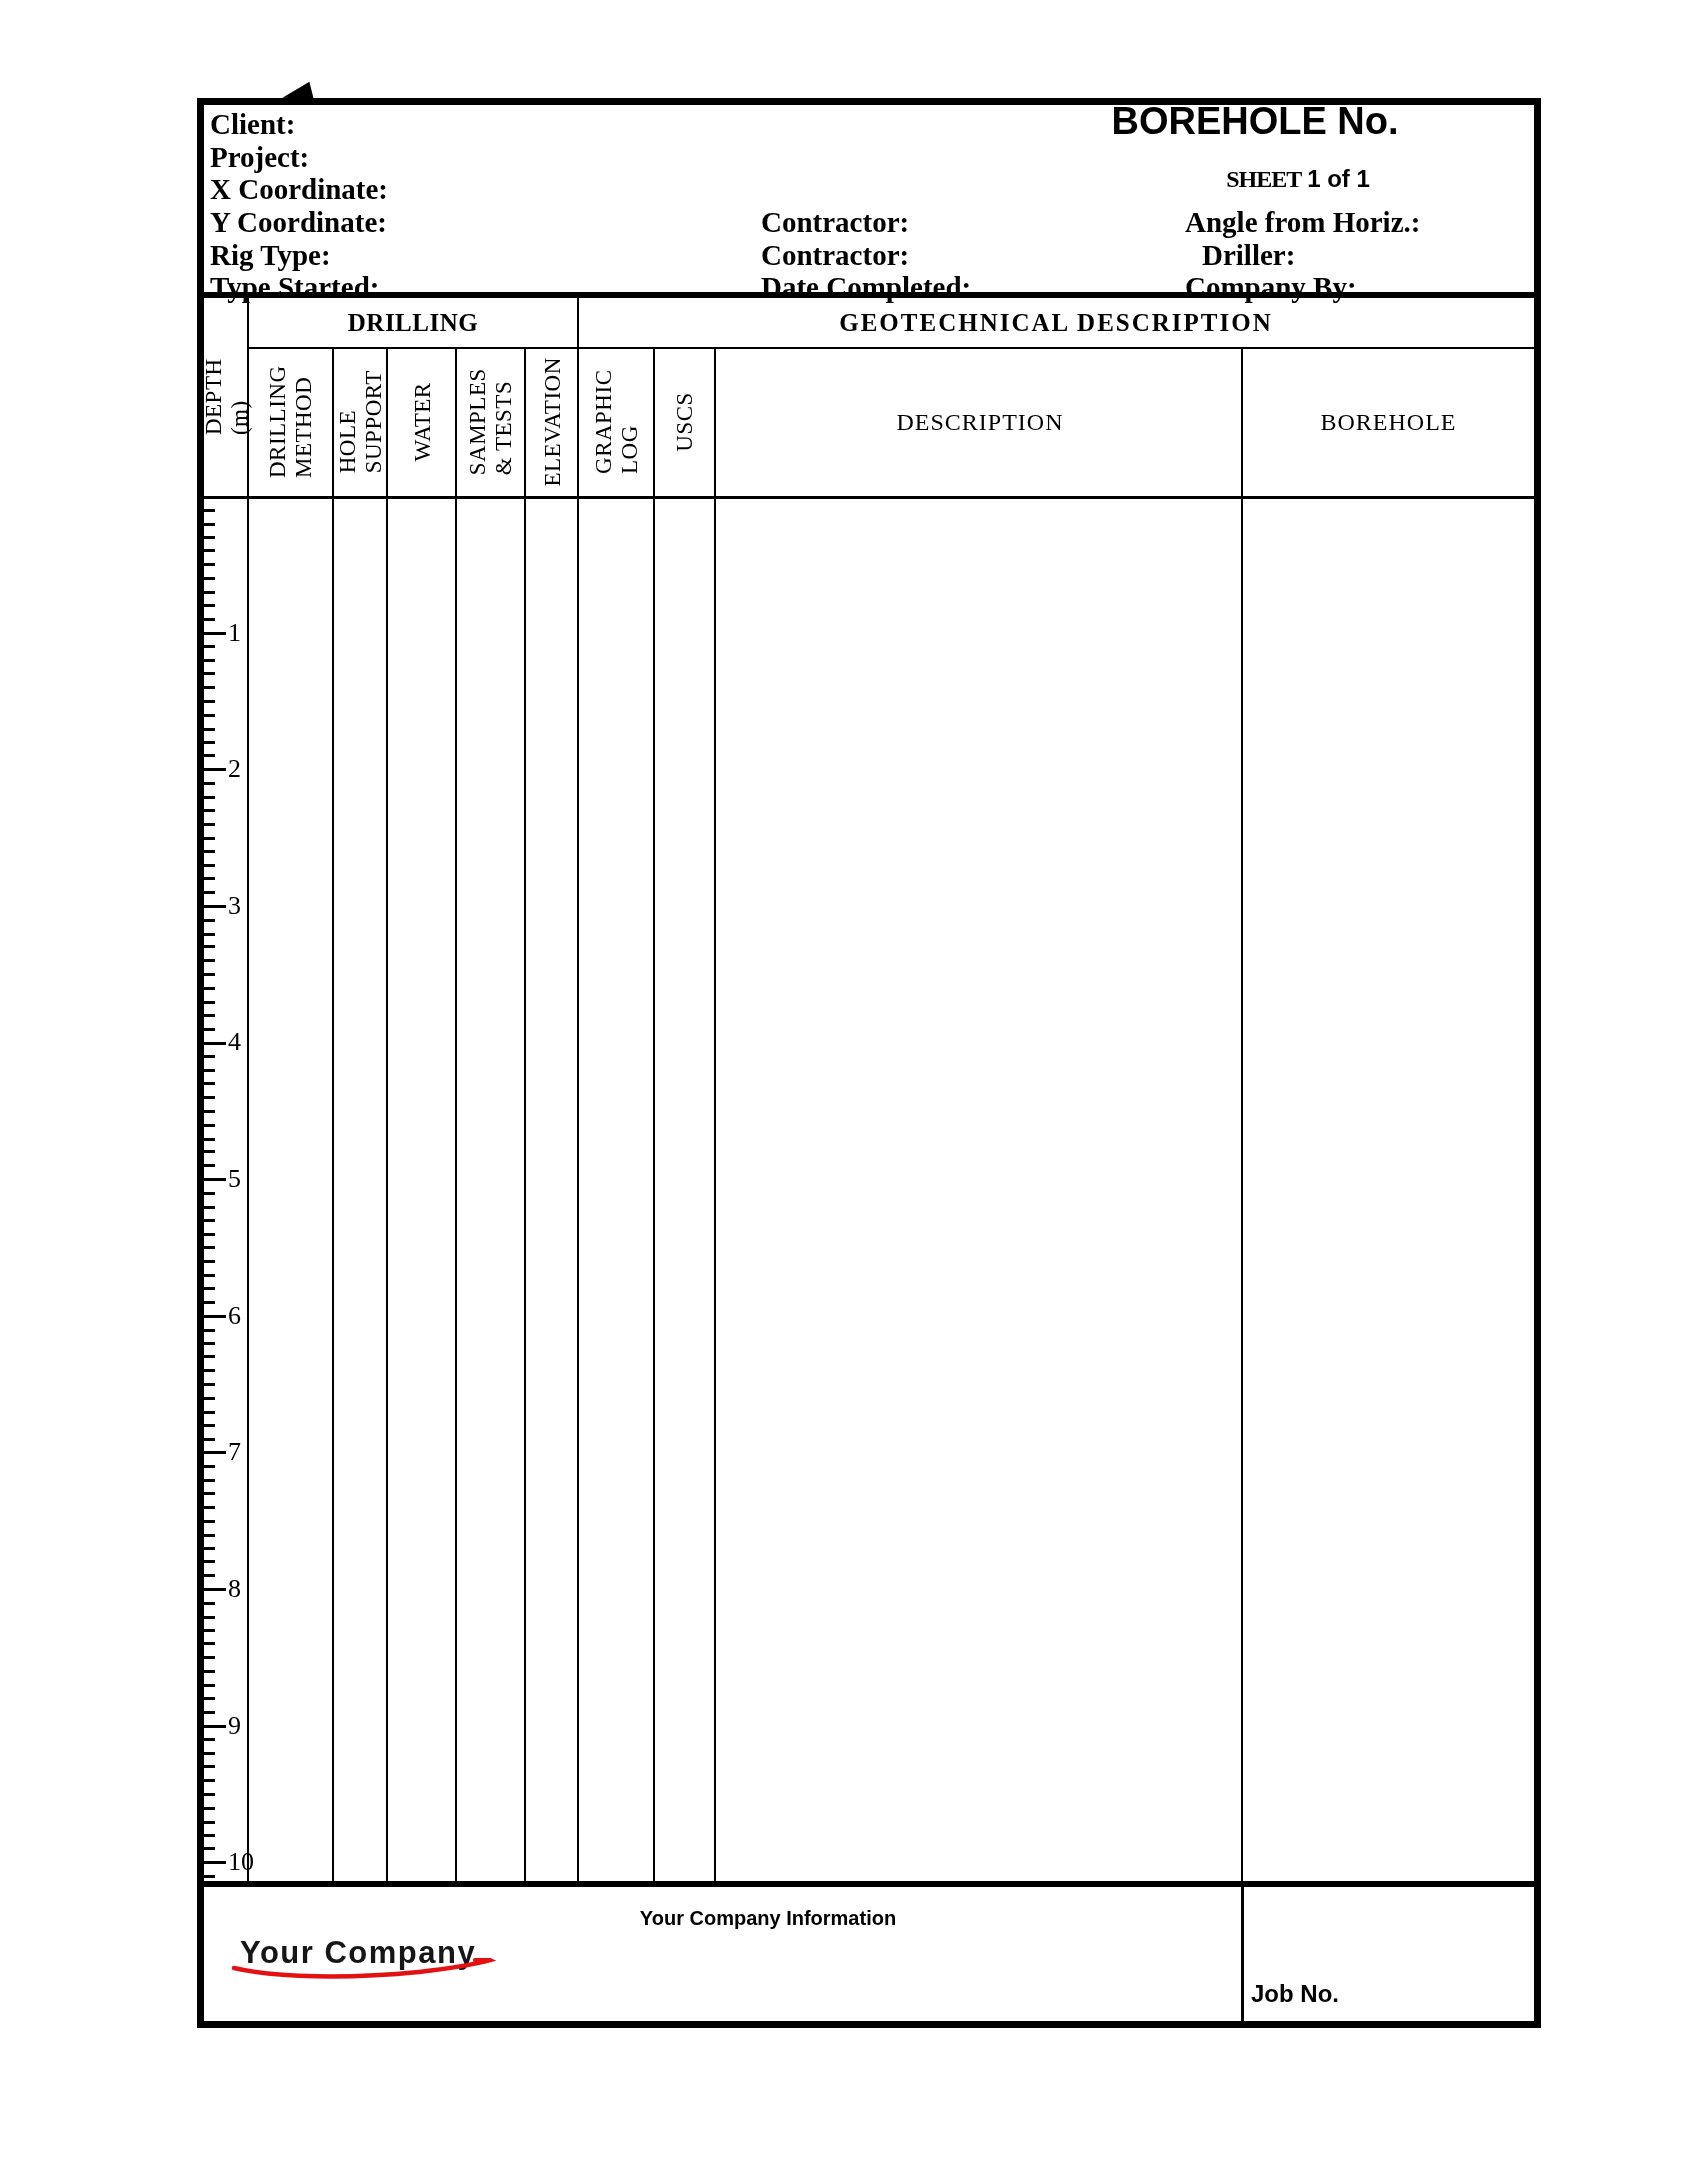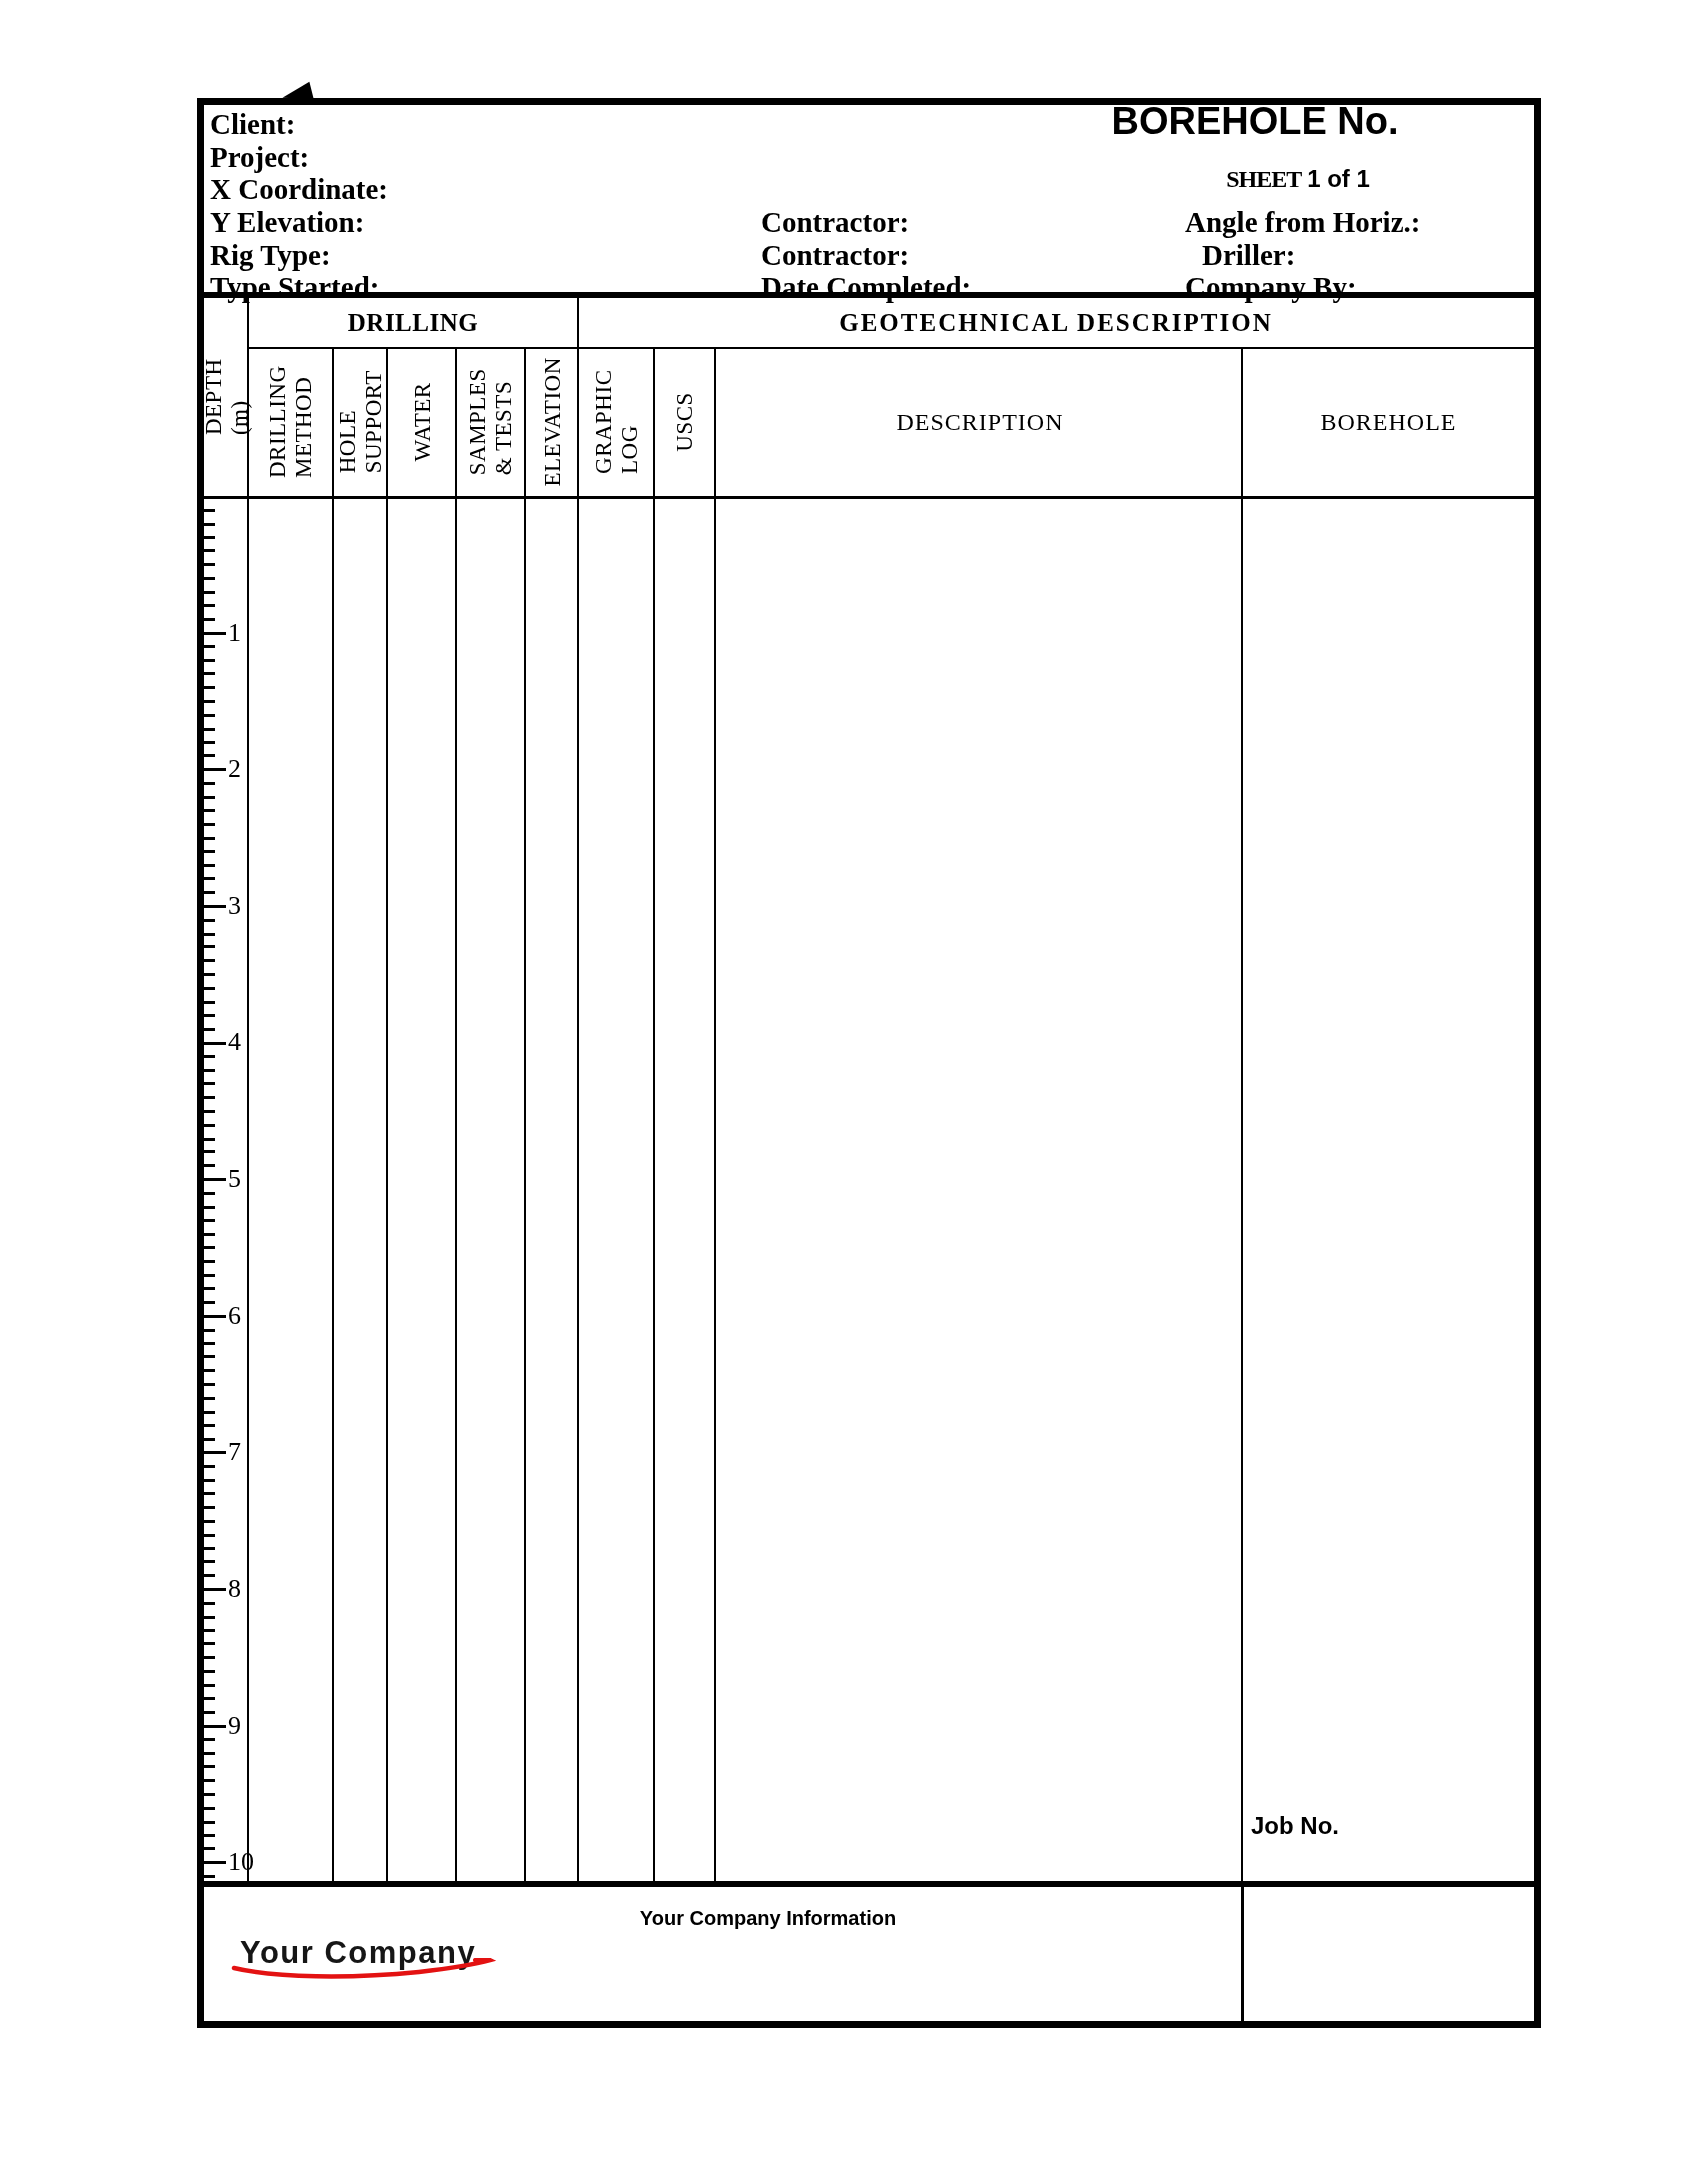--- a/index.html
+++ b/index.html
@@ -40,21 +40,21 @@
 <body>
 
 <div id="sheet">
 
   <div class="arrowhead"></div>
 
   <div>
     <span class="info-label" style="left:210px;top:109px;">Client:</span>
     <span class="info-label" style="left:210px;top:142px;">Project:</span>
     <span class="info-label" style="left:210px;top:174px;">X Coordinate:</span>
-    <span class="info-label" style="left:210px;top:207px;">Y Elevation:</span>
+    <span class="info-label" style="left:210px;top:207px;">Y Coordinate:</span>
     <span class="info-label" style="left:210px;top:240px;">Rig Type:</span>
     <span class="info-label" style="left:210px;top:272px;">Type Started:</span>
 
     <span class="info-label" style="left:761px;top:207px;">Contractor:</span>
     <span class="info-label" style="left:761px;top:240px;">Contractor:</span>
     <span class="info-label" style="left:761px;top:272px;">Date Completed:</span>
 
     <span class="bh-title" style="left:1255px;top:102px;">BOREHOLE No.</span>
     <span class="sheet-line" style="left:1298px;top:167px;"><span class="serifpart">SHEET</span>&nbsp;<span class="sanspart">1 of 1</span></span>
 
@@ -214,21 +214,21 @@
       <span class="tick-label" style="left: 228px; top: 1862px;">10</span>
       <div class="tick" style="left: 204px; top: 1875px; width: 11px;"></div>
     </div>
 
   <div>
     <span class="footer-info" style="left:768px;top:1907px;">Your Company Information</span>
     <span class="logo-text" style="left:240px;top:1935px;">Your Company</span>
     <svg id="logo-swoosh" style="position:absolute;left:231px;top:1958px;" width="267" height="26" viewBox="0 0 270 26">
       <path id="swoosh-path" d="M3,10 C45,20 120,21 190,14 C225,10 248,6 262,2 C258,0 252,0 247,2" fill="none" stroke="#e31212" stroke-width="4.5" stroke-linecap="round"></path>
     </svg>
-    <span class="job-label" style="left:1251px;top:1812px;">Job No.</span>
+    <span class="job-label" style="left:1251px;top:1980px;">Job No.</span>
   </div>
 
 <div class="line" style="left: 197px; top: 98px; width: 1343px; height: 7px;"></div>
     <div class="line" style="left: 197px; top: 2021px; width: 1343px; height: 7px;"></div>
     <div class="line" style="left: 197px; top: 98px; width: 7px; height: 1930px;"></div>
     <div class="line" style="left: 1534px; top: 98px; width: 7px; height: 1930px;"></div>
     <div class="line" style="left: 197px; top: 292px; width: 1343px; height: 6px;"></div>
     <div class="line" style="left: 248px; top: 347px; width: 1286px; height: 2px;"></div>
     <div class="line" style="left: 204px; top: 496px; width: 1330px; height: 3px;"></div>
     <div class="line" style="left: 197px; top: 1881px; width: 1343px; height: 6px;"></div>

